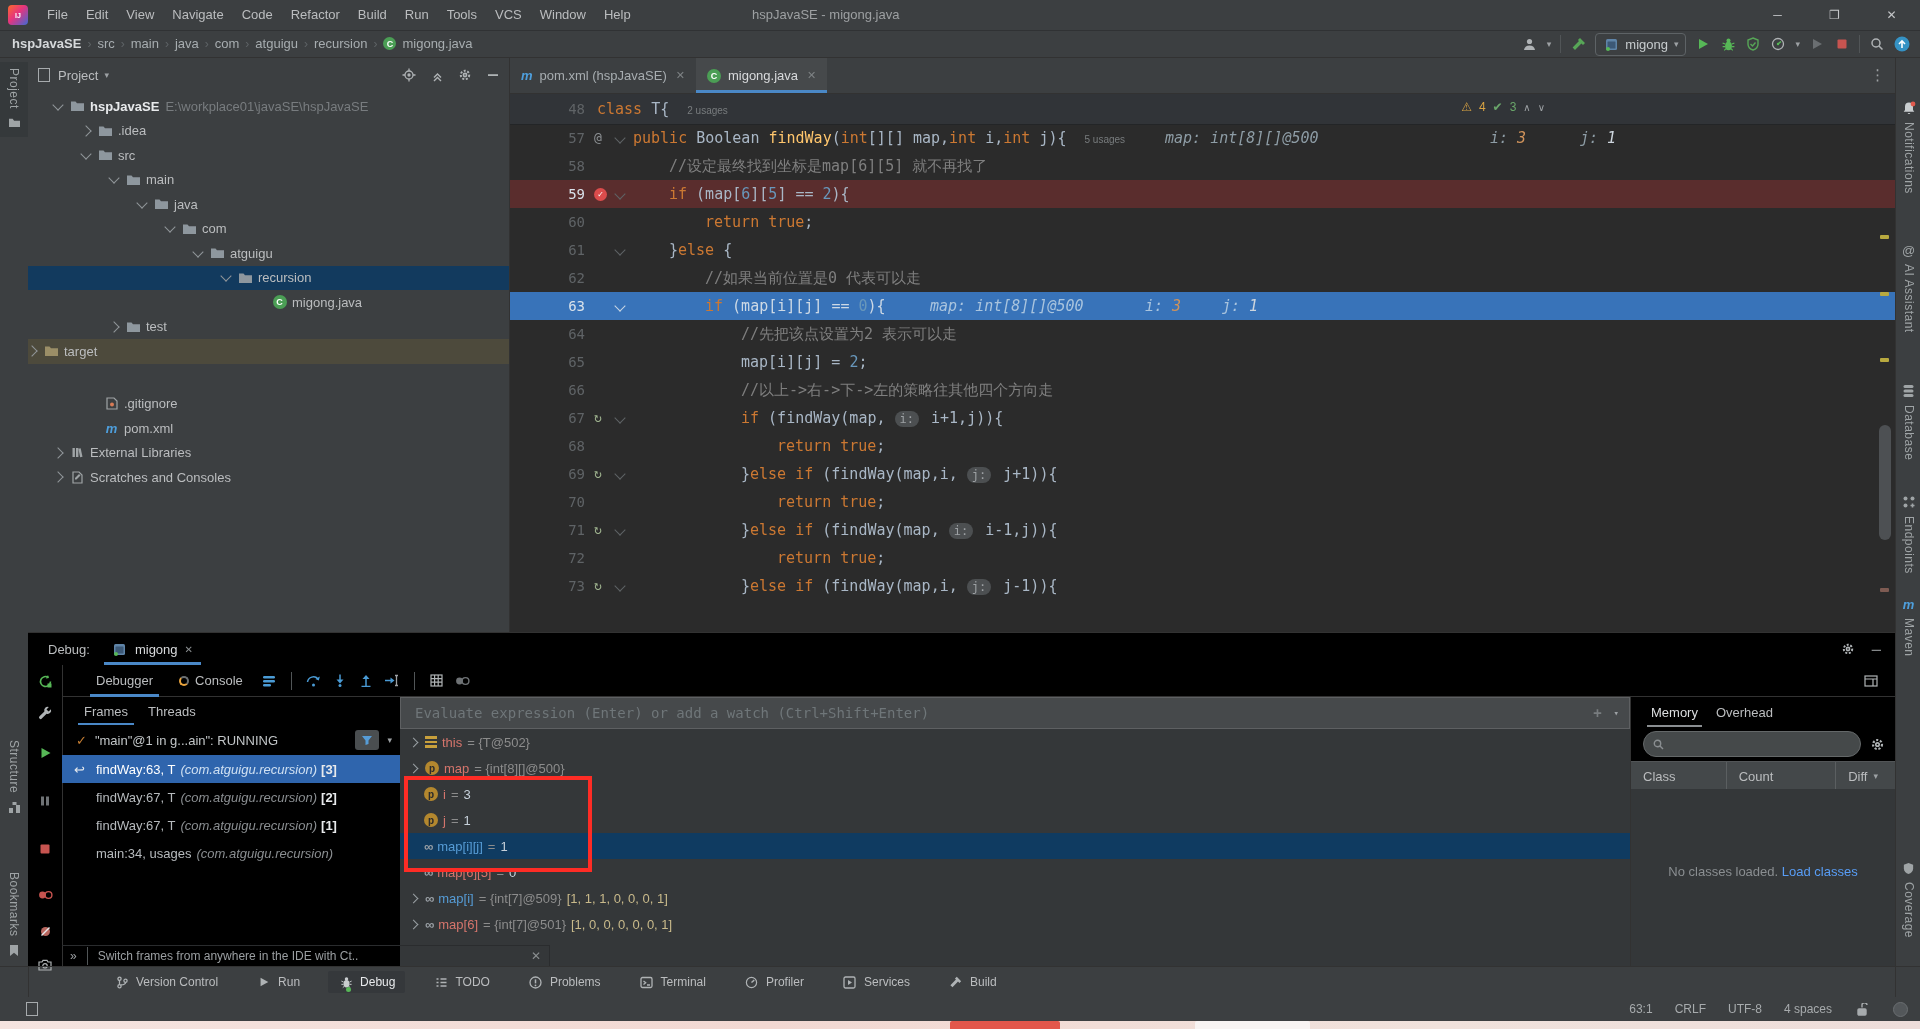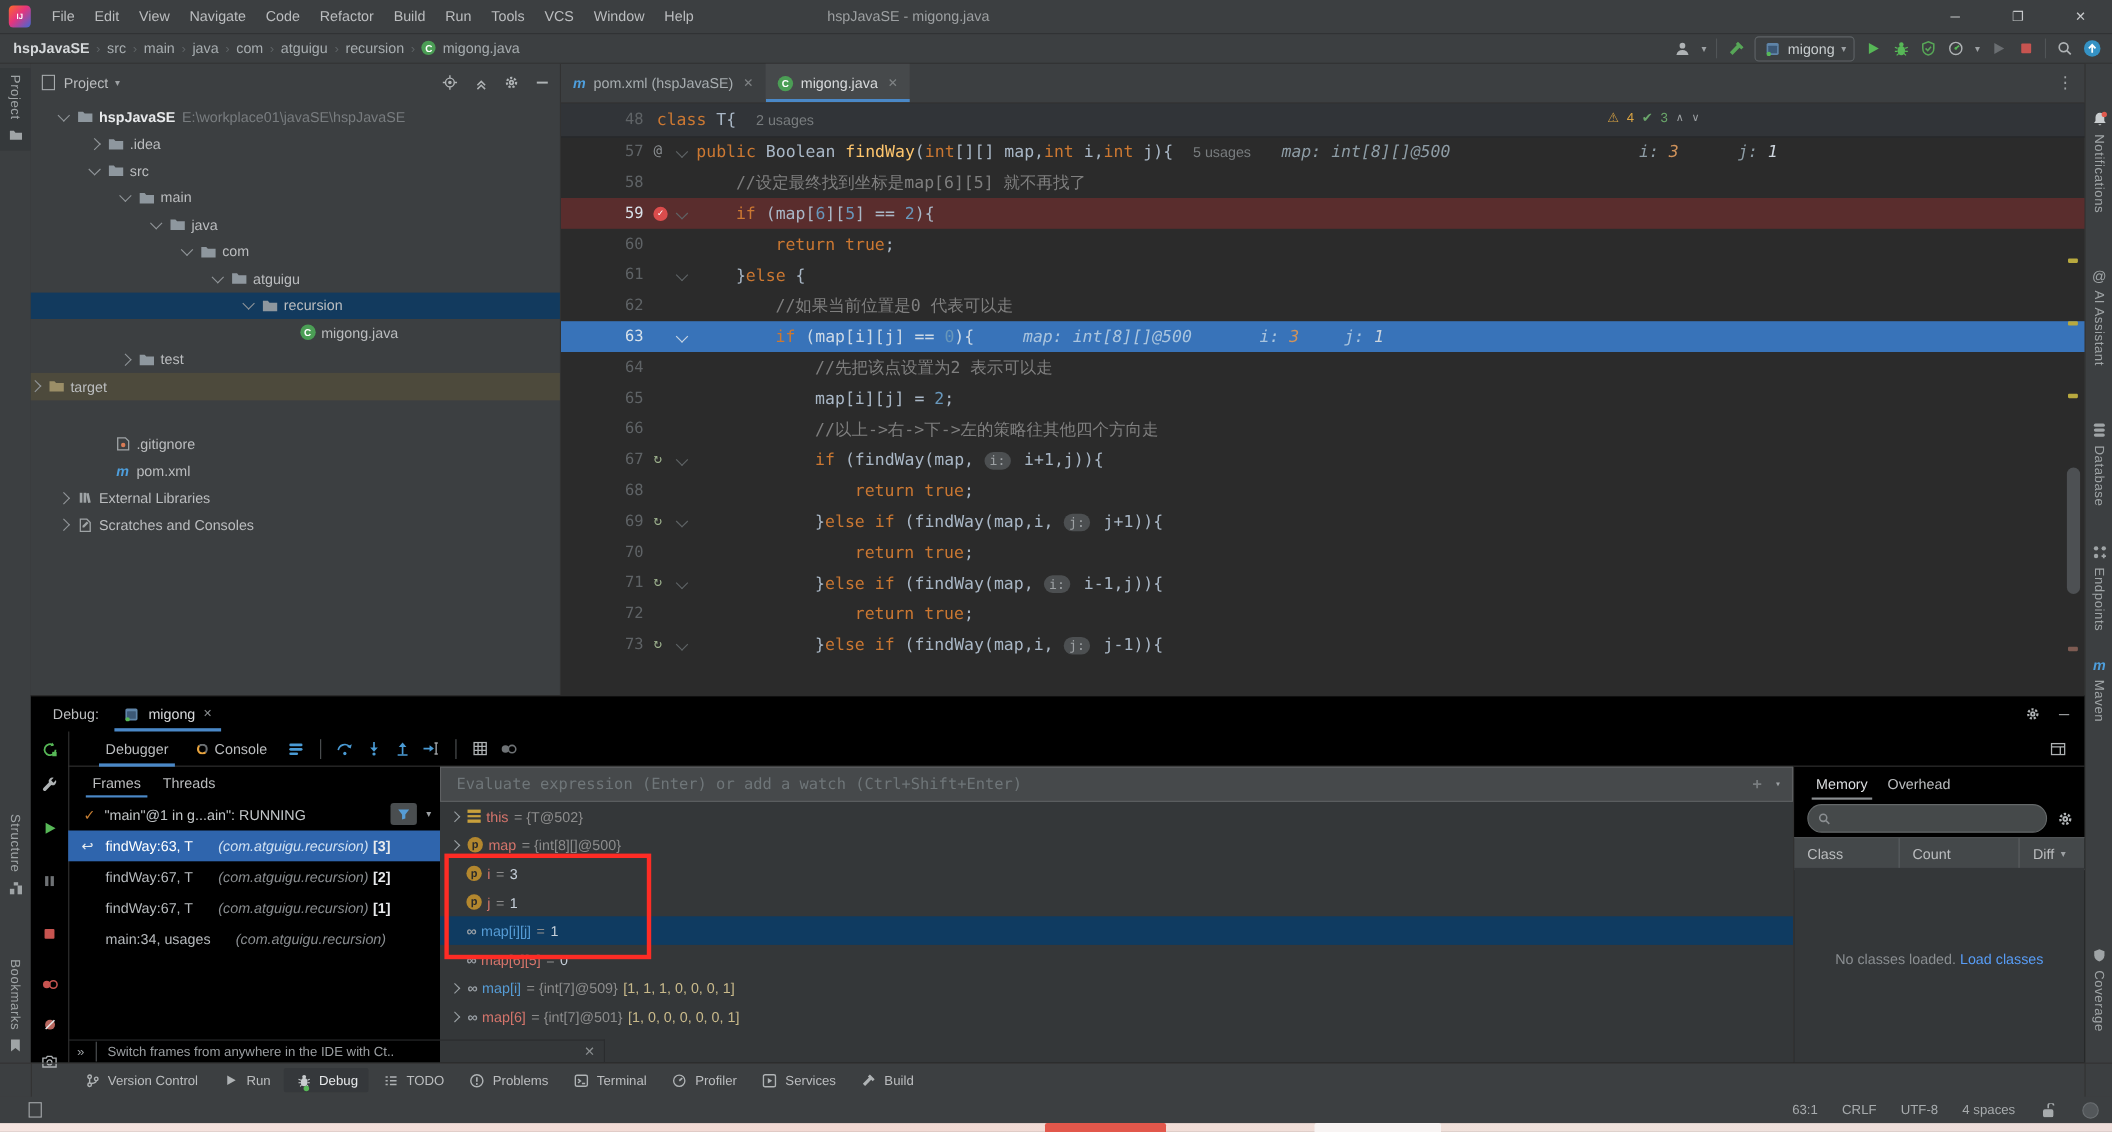--- a/index.html
+++ b/index.html
@@ -69,21 +69,21 @@
   .crow.exec{background:#3873B9;}
   .lnum{position:absolute;left:0;width:75px;text-align:right;color:#5F6366;font-size:14px;}
   .exec .lnum,.bp .lnum{color:#D9E2EA;}
   .gut{position:absolute;left:84px;top:0;height:28px;display:flex;align-items:center;}
   .fold{position:absolute;left:106px;top:10px;width:7px;height:7px;border-right:1.4px solid #5F6466;border-bottom:1.4px solid #5F6466;transform:rotate(45deg);}
   .exec .fold{border-color:#C9D6E4;}
   .codetext{position:absolute;top:0;}
   .tk-k{color:#CC7832;}.tk-p{color:#A9B7C6;}.tk-f{color:#FFC66D;}.tk-c{color:#7F7F7F;}.tk-n{color:#6897BB;}
   .tk-h{background:#4C4F51;color:#9DA1A4;border-radius:8px;padding:1px 5px;font-size:12px;margin:0 3px 0 0;}
   .exec .tk-p,.exec .tk-c{color:#CDD9E5;}
-  .usages{color:#787C7E;font-size:13px;margin-left:18px;font-family:"Liberation Sans",sans-serif;}
+  .usages{color:#787C7E;font-size:10px;margin-left:18px;font-family:"Liberation Sans",sans-serif;}
   .inlay{position:absolute;top:0;font-style:italic;color:#8E9DA6;}
   .exec .inlay{color:#A9C4DE;}
   .inl-o{color:#D0935B;}.inl-w{color:#CDD5DD;}
   .bp-dot{width:13px;height:13px;border-radius:50%;background:#DB4C4C;color:#fff;font-size:9px;display:flex;align-items:center;justify-content:center;}
   .rec-ic{color:#9FB38F;font-size:13px;}
   .at-ic{color:#8C9093;font-size:13px;font-family:"DejaVu Sans Mono",monospace;}
   #inspect{position:absolute;right:350px;top:42px;display:flex;align-items:center;gap:7px;font-size:12px;color:#A7ABAD;}
   .insp-warn{color:#D9A343;}.insp-ok{color:#6AA66A;}
   .stripe-mark{position:absolute;width:9px;height:4px;border-radius:1px;left:1370px;}
   #scroll-thumb{position:absolute;left:1369px;top:367px;width:12px;height:115px;background:#54575A;border-radius:6px;opacity:.85;}
@@ -102,21 +102,21 @@
   #dbg-icons .icn{position:absolute;left:9px;}
   #frames{position:absolute;left:34px;top:64px;width:338px;bottom:0;}
   .ftabs{height:28px;display:flex;align-items:center;gap:4px;padding-left:14px;}
   .ftab{padding:0 8px;height:28px;display:flex;align-items:center;position:relative;}
   .ftab.active:after{content:"";position:absolute;left:2px;right:2px;bottom:0;height:2px;background:#4A88C7;}
   #thread-row{height:30px;display:flex;align-items:center;padding:0 8px 0 14px;gap:8px;color:#C2C6C8;}
   .funnel-btn{margin-left:auto;width:24px;height:20px;background:#4A4E50;border-radius:3px;display:flex;align-items:center;justify-content:center;}
   .frow{height:28px;display:flex;align-items:center;padding-left:34px;color:#B6BABD;white-space:nowrap;position:relative;}
   .frow.sel{background:#2F65AD;color:#fff;}
   .frow .back{position:absolute;left:12px;color:#E8ECEF;font-size:13px;}
-  .fpkg{font-style:italic;color:#8A8E91;margin-left:23px;}
+  .fpkg{font-style:italic;color:#8A8E91;margin-left:5px;}
   .frow.sel .fpkg{color:#CFE0F2;}
   .fcount{font-weight:bold;color:#E8EAEC;margin-left:4px;}
   #vars{position:absolute;left:372px;top:64px;width:1230px;bottom:0;background:#343739;}
   #eval-bar{height:32px;background:#46494B;border:1px solid #5E6062;box-sizing:border-box;display:flex;align-items:center;padding:0 10px 0 14px;color:#6F7679;font-family:"DejaVu Sans Mono","Liberation Mono",monospace;font-size:14px;text-align:center;}
   #eval-right{margin-left:auto;display:flex;gap:12px;color:#787C7F;align-items:center;}
   .vrow{height:26px;display:flex;align-items:center;padding-left:10px;gap:5px;white-space:nowrap;font-size:13px;}
   .vrow.sel{background:#0F3B61;}
   .vexp{width:6px;height:6px;border-right:1.3px solid #9AA0A4;border-bottom:1.3px solid #9AA0A4;transform:rotate(-45deg);margin-right:3px;}
   .vexp.none{border:none;}
   .vic-p{width:14px;height:14px;border-radius:50%;background:#B3872E;color:#2B2B2B;font-size:10px;font-weight:bold;display:flex;align-items:center;justify-content:center;}
@@ -138,21 +138,21 @@
   #mem-cols{height:28px;background:#44484A;display:flex;align-items:center;color:#BBBDBF;border-top:1px solid #525557;border-bottom:1px solid #525557;}
   .mcol{padding-left:12px;box-sizing:border-box;height:100%;display:flex;align-items:center;gap:6px;}
   .mcol + .mcol{border-left:1px solid #5B5F61;}
   #mem-body{position:absolute;left:0;right:0;top:92px;bottom:0;background:#343739;display:flex;align-items:flex-start;justify-content:center;}
   #mem-empty{margin-top:75px;color:#8A8E91;}
   #mem-empty a{color:#589DF6;text-decoration:none;}
   #hint-bar{position:absolute;left:34px;bottom:0;width:488px;height:21px;border-top:1px solid #2A2C2E;border-right:1px solid #2A2C2E;display:flex;align-items:center;gap:10px;padding:0 8px;box-sizing:border-box;color:#9B9FA2;font-size:12px;}
   #hint-bar .x{margin-left:auto;color:#8A8E90;}
 
   
-  #bottombar{left:0;top:966px;width:1920px;height:31px;border-top:1px solid #323232;display:flex;align-items:center;padding-left:66px;box-sizing:border-box;gap:2px;}
+  #bottombar{left:0;top:966px;width:1920px;height:31px;border-top:1px solid #323232;display:flex;align-items:center;padding-left:104px;box-sizing:border-box;gap:18px;}
   .bitem{display:flex;align-items:center;gap:6px;padding:3px 10px;border-radius:2px;color:#BBBDBF;font-size:12px;position:relative;}
   .bitem.active{background:#35383B;color:#E8EAEC;}
   .greendot{position:absolute;left:18px;top:16px;width:5px;height:5px;border-radius:50%;background:#57B857;}
   #statusbar{left:0;top:997px;width:1920px;height:24px;display:flex;align-items:center;font-size:12px;color:#A7ABAD;padding:0 12px 0 24px;box-sizing:border-box;}
   #status-right{margin-left:auto;display:flex;align-items:center;gap:22px;}
   #taskbar-strip{left:0;top:1021px;width:1920px;height:8px;background:linear-gradient(90deg,#F5E4E0,#F2D8D2 40%,#F0E2DC 75%,#EEDDDA);}
   #tb-red{position:absolute;left:950px;top:0;width:110px;height:8px;background:#E2574B;border-radius:2px 2px 0 0;}
   #tb-white{position:absolute;left:1195px;top:0;width:115px;height:8px;background:#F8F4F3;border-radius:2px 2px 0 0;}
 
   

